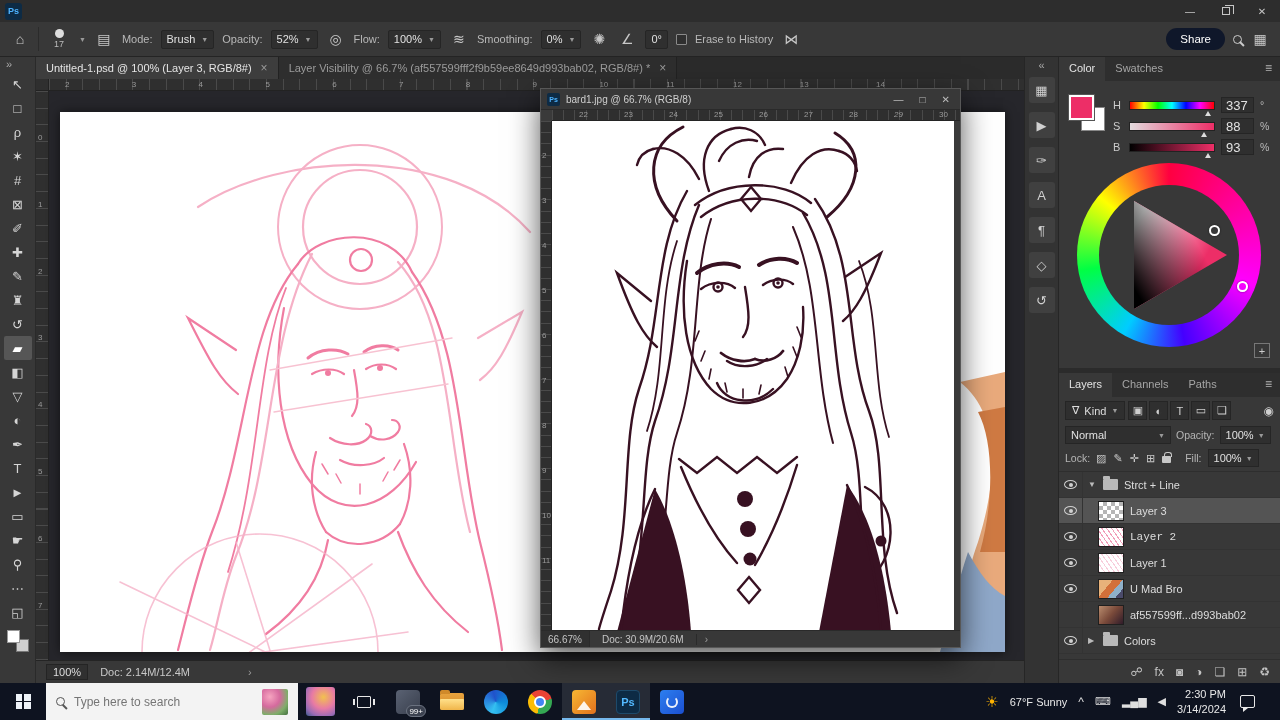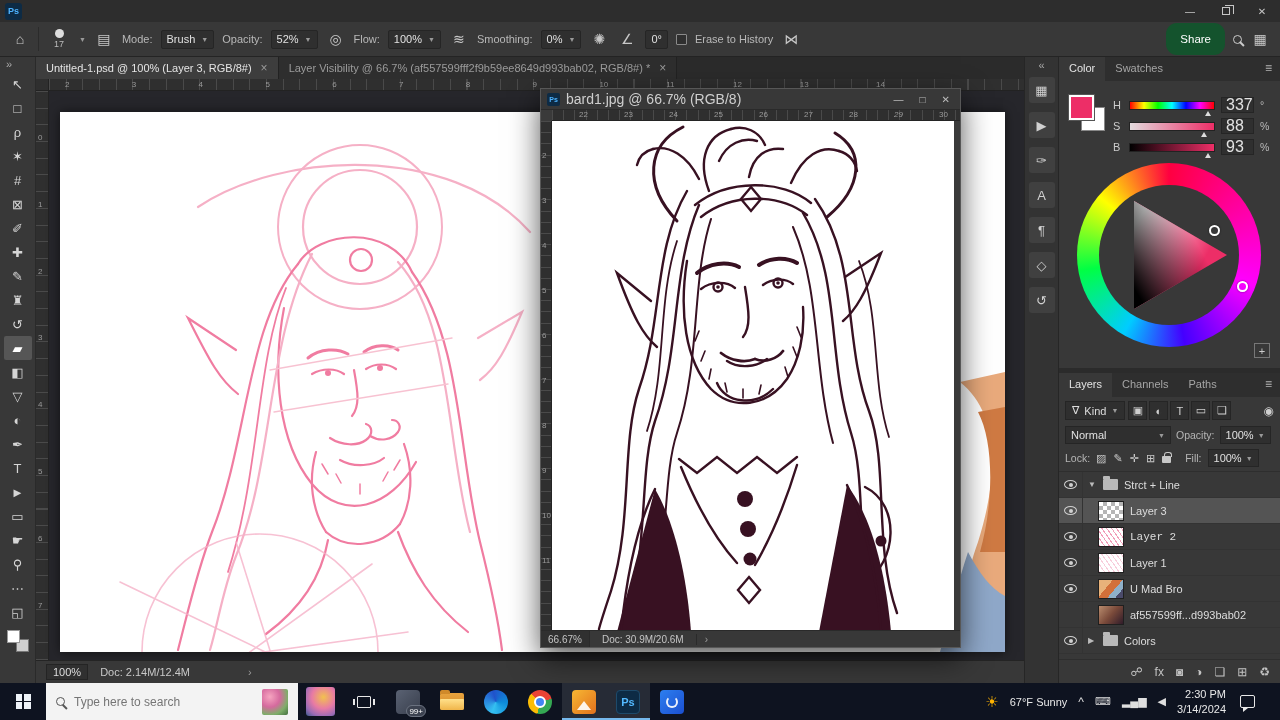--- a/index.html
+++ b/index.html
@@ -20,21 +20,21 @@
 .optionsbar { position:absolute; top:22px; left:0; right:0; height:35px; background:#383838; border-bottom:1px solid #242424; display:flex; align-items:center; gap:8px; padding:0 10px; z-index:40; }
 .ob-sep { width:1px; height:24px; background:#2b2b2b; }
 .ob-label { color:#b8b8b8; }
 .ob-field { background:#2f2f2f; border:1px solid #252525; border-radius:2px; height:19px; display:flex; align-items:center; padding:0 5px; gap:6px; color:#e0e0e0; }
 .chev { font-size:7px; color:#999; }
 .ob-icon { color:#c8c8c8; font-size:14px; width:20px; text-align:center; }
 .brush-tip { display:flex; flex-direction:column; align-items:center; line-height:1; width:24px; }
 .brush-dot { width:9px; height:9px; border-radius:50%; background:#ddd; }
 .brush-size { font-size:9px; color:#bbb; margin-top:2px; }
 .cb { width:11px; height:11px; border:1px solid #8a8a8a; background:#2f2f2f; border-radius:1px; }
-.share-btn { margin-left:auto; background:#14532d; color:#fff; border-radius:11px; height:32px; padding:0 14px; display:flex; align-items:center; font-size:11.5px; }
+.share-btn { margin-left:auto; background:#0f172a; color:#fff; border-radius:11px; height:22px; padding:0 14px; display:flex; align-items:center; font-size:11.5px; }
 .mag { width:9px; height:9px; border:1.5px solid #ccc; border-radius:50%; position:relative; display:inline-block; }
 .mag::after { content:""; position:absolute; width:6px; height:1.5px; background:#ccc; transform:rotate(45deg); bottom:-2px; right:-4px; }
 .mag.dark { border-color:#555; } .mag.dark::after { background:#555; }
 
 
 .left-rail { position:absolute; left:0; top:57px; bottom:37px; width:36px; background:#383838; border-right:1px solid #2a2a2a; display:flex; flex-direction:column; align-items:center; z-index:30; }
 .rail-expand { color:#a9a9a9; font-size:11px; height:15px; line-height:15px; align-self:flex-start; padding-left:6px; }
 .tools { display:flex; flex-direction:column; align-items:center; }
 .tool { width:28px; height:24px; display:flex; align-items:center; justify-content:center; color:#d5d5d5; font-size:13px; border-radius:2px; }
 .tool.selected { background:#565656; color:#fff; }
@@ -60,21 +60,21 @@
 .ruler-left .ruler-num { left:2px; top:auto; }
 .canvas-main { position:absolute; left:24px; top:33px; width:945px; height:540px; background:#fff; box-shadow:0 0 10px rgba(0,0,0,.55); }
 .statusbar { position:absolute; left:0; right:0; bottom:0; height:23px; background:#383838; border-top:1px solid #242424; display:flex; align-items:center; gap:12px; padding:0 10px; color:#c9c9c9; }
 .zoom-field { background:#303030; border:1px solid #242424; padding:1px 6px; color:#ddd; }
 .status-chev { margin-left:46px; color:#9a9a9a; }
 
 
 .float-win { position:absolute; left:540px; top:88px; width:421px; height:560px; background:#3a3a3a; border:1px solid #575757; box-shadow:0 10px 28px rgba(0,0,0,.65); z-index:60; display:flex; flex-direction:column; }
 .fw-title { height:21px; background:#383838; display:flex; align-items:center; padding:0 6px; gap:6px; border-bottom:1px solid #2a2a2a; }
 .fw-icon { width:13px; height:13px; background:#0d2b45; color:#4db3ff; font-size:7px; font-weight:bold; display:flex; align-items:center; justify-content:center; border-radius:2px; }
-.fw-name { font-size:14px; color:#cfcfcf; flex:1; white-space:nowrap; overflow:hidden; }
+.fw-name { font-size:10px; color:#cfcfcf; flex:1; white-space:nowrap; overflow:hidden; }
 .fw-controls { display:flex; gap:16px; color:#bbb; font-size:10px; margin-right:4px; }
 .fw-body { position:relative; flex:1; }
 .fw-ruler-top { position:absolute; top:0; left:11px; right:0; height:11px; background:#2f2f2f; border-bottom:1px solid #242424;
   background-image:repeating-linear-gradient(to right, #4a4a4a 0 1px, transparent 1px 11.2px); }
 .fw-ruler-left { position:absolute; top:11px; left:0; bottom:17px; width:11px; background:#2f2f2f; border-right:1px solid #242424;
   background-image:repeating-linear-gradient(to bottom, #4a4a4a 0 1px, transparent 1px 11.2px); }
 .fw-ruler-top .ruler-num { top:0; }
 .fw-ruler-left .ruler-num { left:1px; top:auto; }
 .fw-canvas { position:absolute; left:11px; top:11px; right:6px; bottom:17px; background:#fff; overflow:hidden; }
 .fw-status { position:absolute; left:0; right:0; bottom:0; height:17px; background:#383838; border-top:1px solid #2a2a2a; display:flex; align-items:center; font-size:10px; color:#c5c5c5; }
@@ -98,21 +98,21 @@
 .fgbg-panel { position:absolute; left:10px; top:38px; width:36px; height:36px; }
 .pfg { position:absolute; left:0; top:0; width:25px; height:25px; background:#ed2e67; border:2px solid #fff; outline:1px solid #555; z-index:2; }
 .pbg { position:absolute; right:0; bottom:0; width:24px; height:24px; background:#fff; border:1px solid #888; }
 .slider-row { position:absolute; left:54px; display:flex; align-items:center; gap:6px; }
 .s-label { width:10px; color:#ccc; }
 .s-bar { width:86px; height:9px; border:1px solid #222; position:relative; }
 .bar-h { background:linear-gradient(to right,#f00,#ff0,#0f0,#0ff,#00f,#f0f,#f00); }
 .bar-s { background:linear-gradient(to right,#e3dadd,#ed2e67); }
 .bar-b { background:linear-gradient(to right,#000,#ed2e67); }
 .s-arrow { position:absolute; bottom:-7px; transform:translateX(-50%); width:0; height:0; border-left:3.5px solid transparent; border-right:3.5px solid transparent; border-bottom:5px solid #ddd; }
-.s-val { width:33px; height:16px; background:#2f2f2f; border:1px solid #252525; color:#e2e2e2; display:flex; align-items:center; padding-left:4px; font-size:16px; }
+.s-val { width:33px; height:16px; background:#2f2f2f; border:1px solid #252525; color:#e2e2e2; display:flex; align-items:center; padding-left:4px; font-size:13px; }
 .s-unit { color:#bbb; font-size:10.5px; }
 .wheel { position:absolute; left:18px; top:106px; width:184px; height:184px; }
 .ring { position:absolute; inset:0; border-radius:50%;
   background:conic-gradient(from 0deg,#ff0040,#ff00ff 110deg,#4400ff 170deg,#00ccff 210deg,#00ff44 260deg,#ffff00 310deg,#ff0040 360deg); }
 .ring-hole { position:absolute; inset:22px; border-radius:50%; background:#383838; }
 .tri-svg { position:absolute; inset:22px; }
 .marker { position:absolute; width:11px; height:11px; border:2px solid #fff; border-radius:50%; box-shadow:0 0 2px rgba(0,0,0,.6); }
 .add-swatch { position:absolute; right:10px; bottom:10px; width:16px; height:15px; border:1px solid #777; color:#ccc; font-size:11px; display:flex; align-items:center; justify-content:center; }
 
 .layers-panel { flex:1; display:flex; flex-direction:column; position:relative; }

